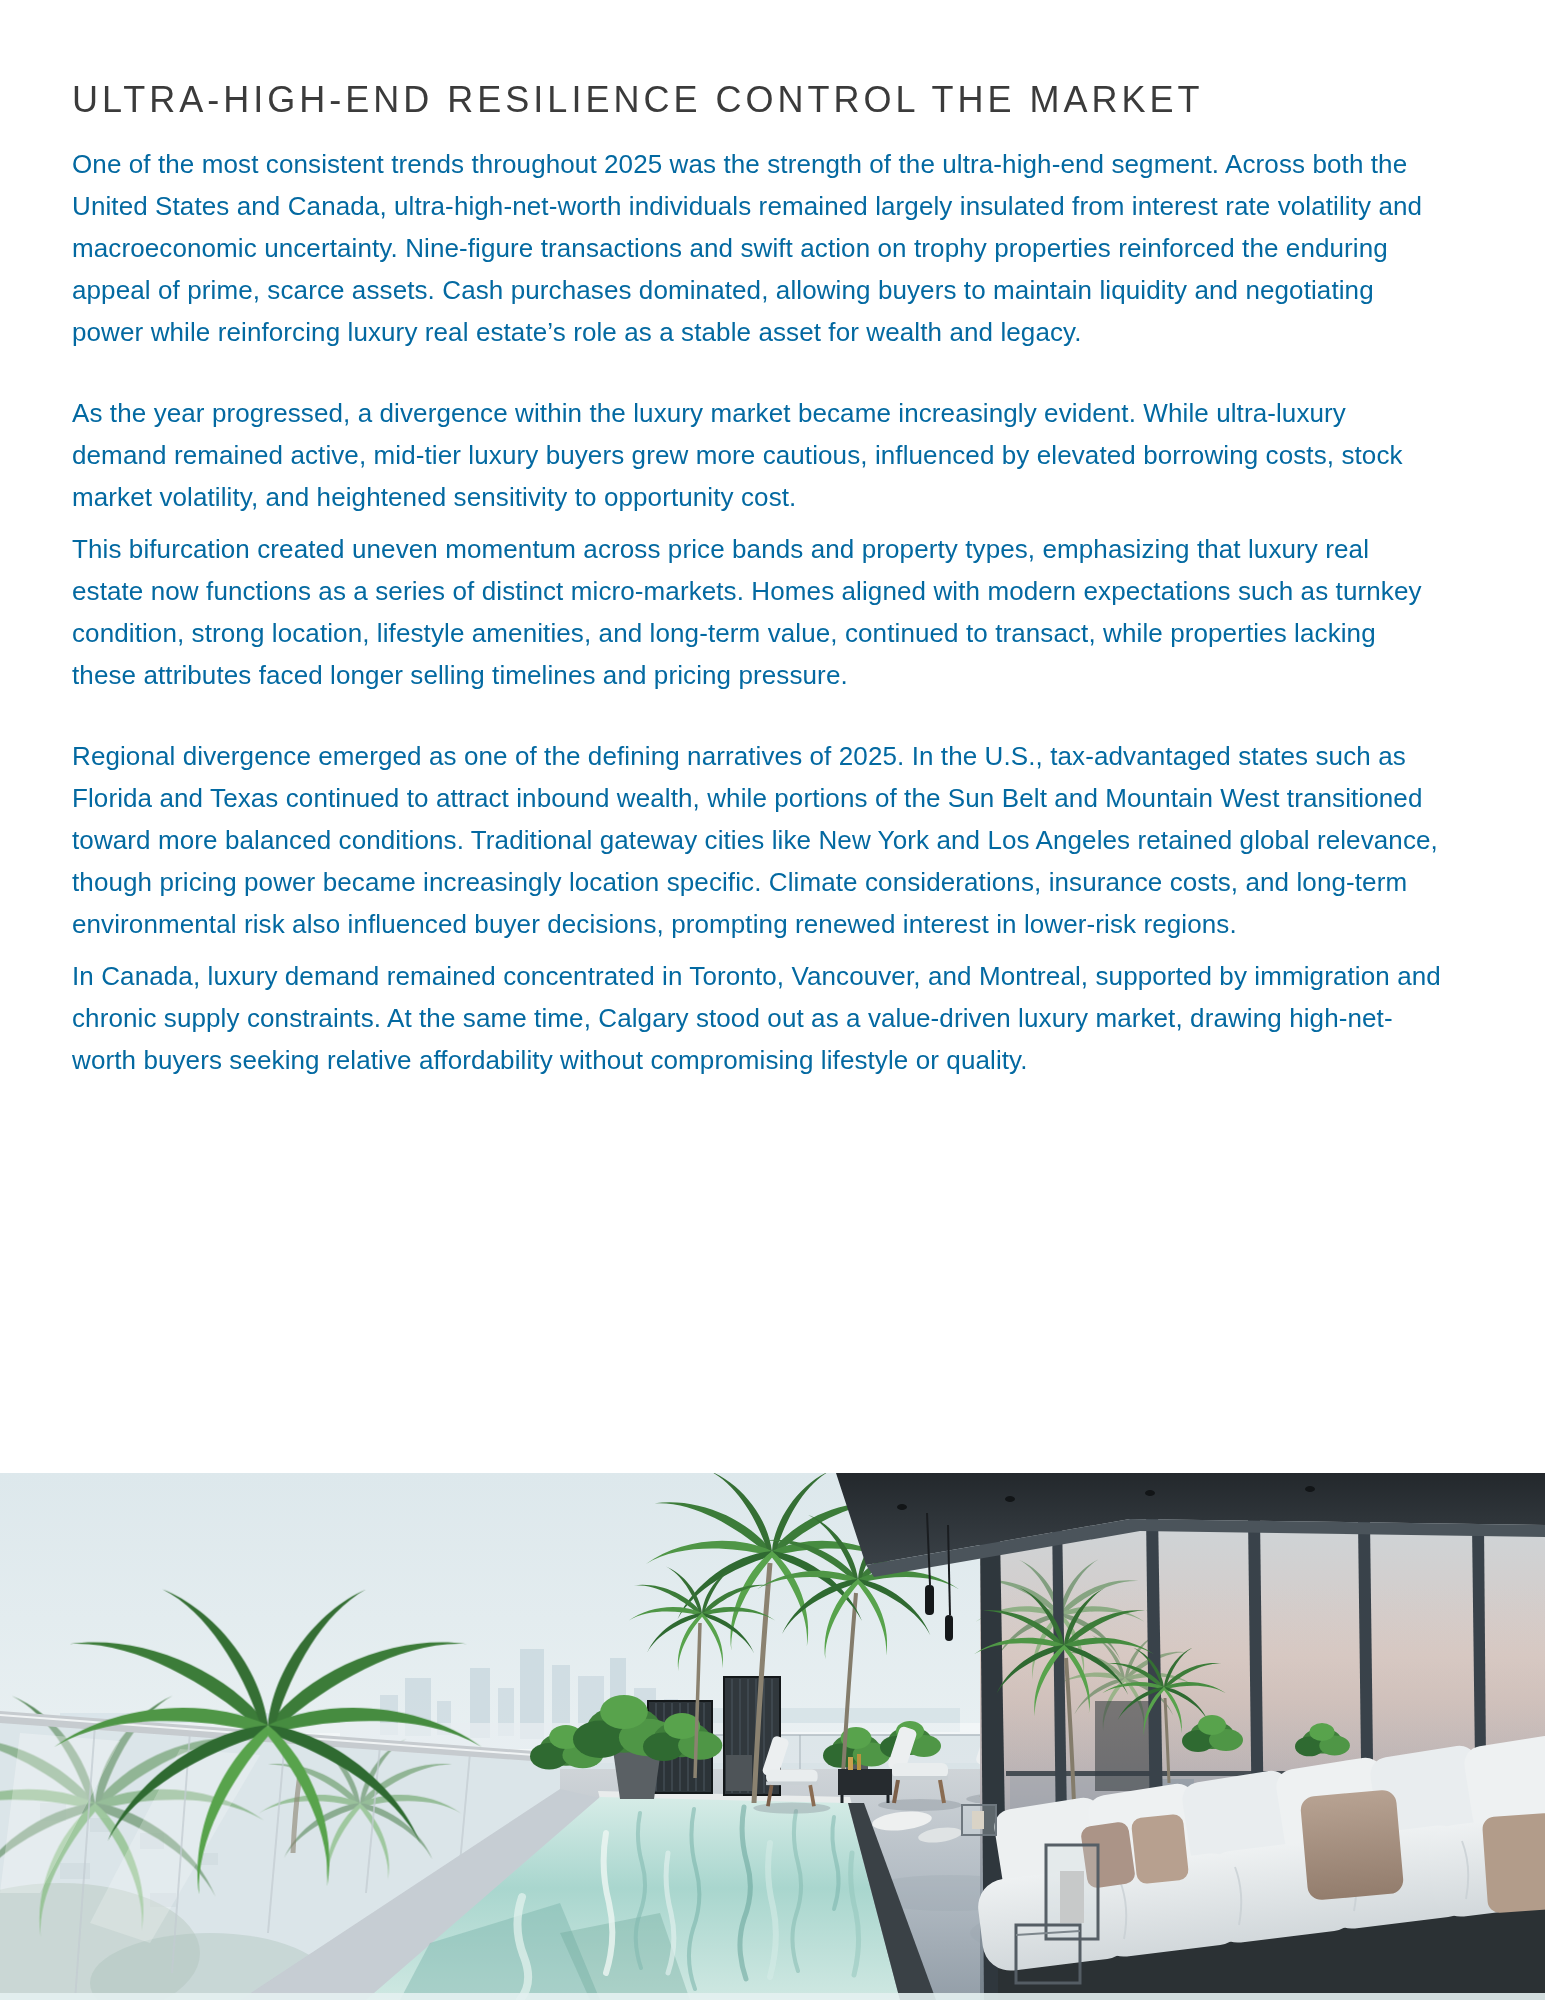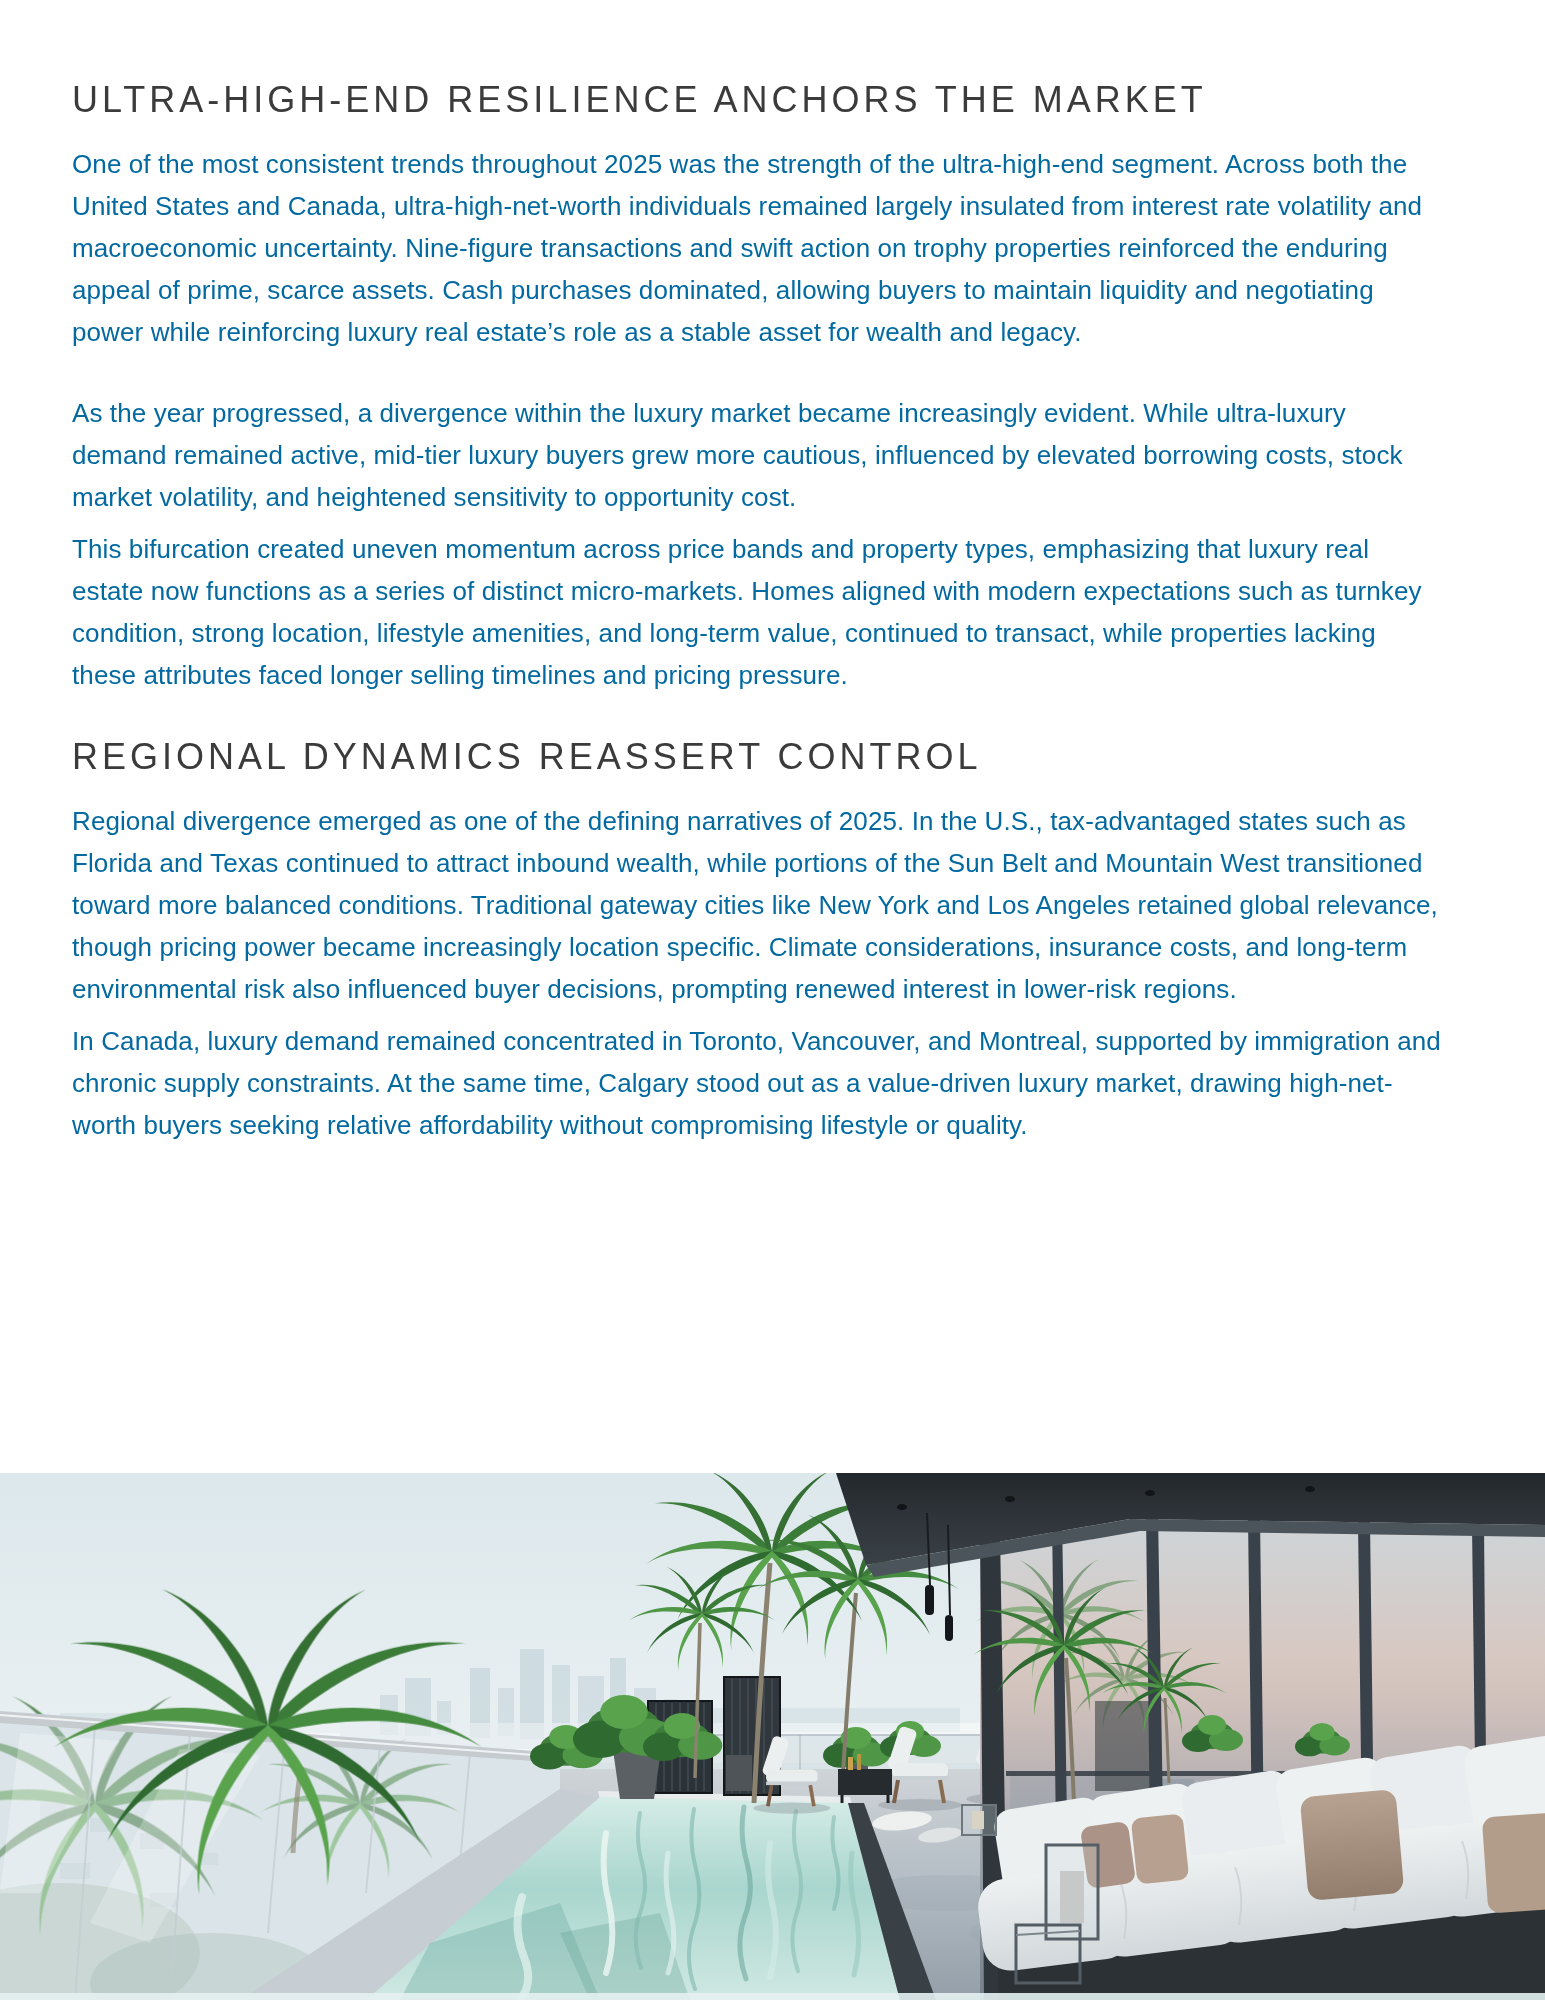--- a/index.html
+++ b/index.html
@@ -23,31 +23,30 @@
   .photo svg{display:block;}
 </style>
 </head>
 <body>
 
 <div class="page">
 
   <div class="content">
 
     <div class="doc-section">
-      <h2 class="section-heading">ULTRA-HIGH-END RESILIENCE ANCHORS THE MARKET</h2>
+      <h2 class="section-heading">ULTRA-HIGH-END RESILIENCE CONTROL THE MARKET</h2>
       <p class="body-para">One of the most consistent trends throughout 2025 was the strength of the ultra-high-end segment. Across both the United States and Canada, ultra-high-net-worth individuals remained largely insulated from interest rate volatility and macroeconomic uncertainty. Nine-figure transactions and swift action on trophy properties reinforced the enduring appeal of prime, scarce assets. Cash purchases dominated, allowing buyers to maintain liquidity and negotiating power while reinforcing luxury real estate’s role as a stable asset for wealth and legacy.</p>
     </div>
 
     <div class="doc-section">
       <p class="body-para">As the year progressed, a divergence within the luxury market became increasingly evident. While ultra-luxury demand remained active, mid-tier luxury buyers grew more cautious, influenced by elevated borrowing costs, stock market volatility, and heightened sensitivity to opportunity cost.</p>
       <p class="body-para">This bifurcation created uneven momentum across price bands and property types, emphasizing that luxury real estate now functions as a series of distinct micro-markets. Homes aligned with modern expectations such as turnkey condition, strong location, lifestyle amenities, and long-term value, continued to transact, while properties lacking these attributes faced longer selling timelines and pricing pressure.</p>
     </div>
 
     <div class="doc-section">
-      <h2 class="section-heading">REGIONAL DYNAMICS REASSERT CONTROL</h2>
       <p class="body-para">Regional divergence emerged as one of the defining narratives of 2025. In the U.S., tax-advantaged states such as Florida and Texas continued to attract inbound wealth, while portions of the Sun Belt and Mountain West transitioned toward more balanced conditions. Traditional gateway cities like New York and Los Angeles retained global relevance, though pricing power became increasingly location specific. Climate considerations, insurance costs, and long-term environmental risk also influenced buyer decisions, prompting renewed interest in lower-risk regions.</p>
       <p class="body-para">In Canada, luxury demand remained concentrated in Toronto, Vancouver, and Montreal, supported by immigration and chronic supply constraints. At the same time, Calgary stood out as a value-driven luxury market, drawing high-net-worth buyers seeking relative affordability without compromising lifestyle or quality.</p>
     </div>
 
   </div>
 
   <div class="photo">
     <svg width="1545" height="527" viewBox="0 0 1545 527" preserveAspectRatio="none" xmlns="http://www.w3.org/2000/svg">
       <defs>
         <linearGradient id="skyGrad" x1="0" y1="0" x2="0" y2="1">

